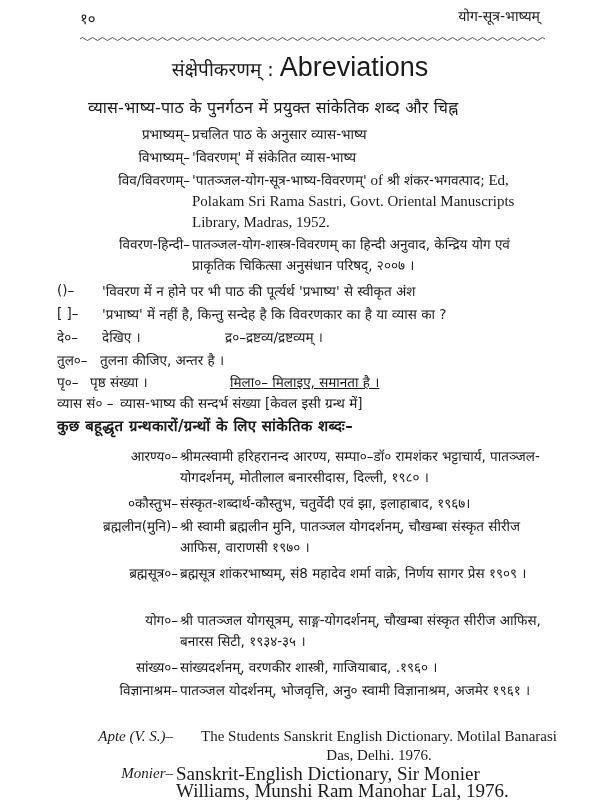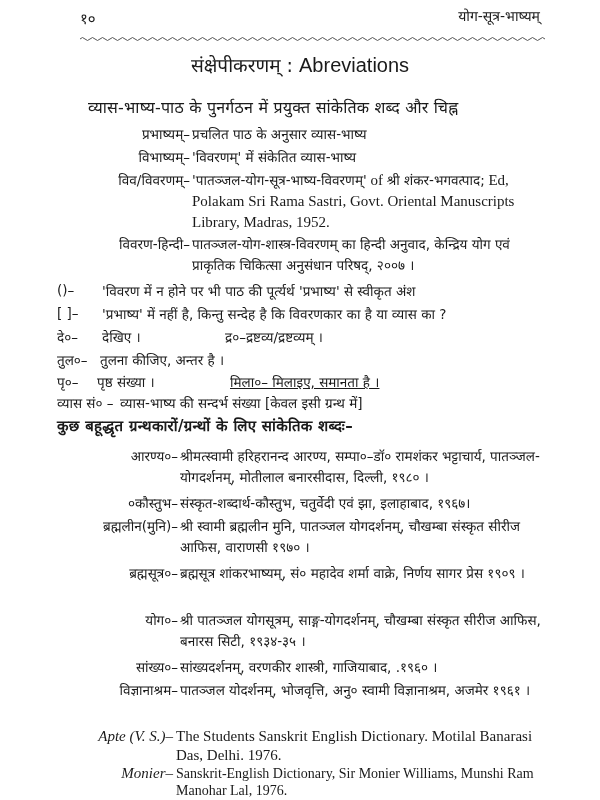--- a/index.html
+++ b/index.html
@@ -5,21 +5,21 @@
   html, body { margin: 0; padding: 0; }
   body {
     width: 600px; height: 800px; background: #ffffff; overflow: hidden;
     font-family: "DejaVu Serif", serif; color: #1a1a1a; position: relative;
   }
   .abs { position: absolute; white-space: nowrap; }
   .pageno { left: 80px; top: 8px; font-size: 15px; font-family: "DejaVu Sans", sans-serif; }
   .running { right: 60px; top: 6px; font-size: 14px; font-family: "DejaVu Sans", sans-serif; }
   .wavy { left: 80px; top: 35px; width: 465px; height: 8px; }
   .title { left: 0; width: 600px; top: 52px; text-align: center; font-size: 19px; font-family: "DejaVu Sans", sans-serif; }
-  .title .en { font-family: "Liberation Sans", sans-serif; font-size: 20px; }
+  .title .en { font-family: "Liberation Sans", sans-serif; font-size: 27px; }
   .sec1 { left: 88px; top: 96px; font-size: 16px; font-family: "DejaVu Sans", sans-serif; letter-spacing: 0.2px; }
   .entry { position: absolute; font-size: 13.5px; font-family: "DejaVu Sans", sans-serif; line-height: 21px; }
   .term { position: absolute; text-align: right; white-space: nowrap; }
   .def { position: absolute; white-space: normal; }
   .rm { font-family: "Liberation Serif", serif; font-size: 15px; }
   .it { font-family: "Liberation Serif", serif; font-style: italic; font-size: 15px; }
   .sym { position: absolute; font-size: 13.5px; font-family: "DejaVu Sans", sans-serif; white-space: nowrap; }
   .sec2 { left: 57px; top: 415px; font-size: 15px; font-family: "DejaVu Sans", sans-serif; font-weight: bold; letter-spacing: 0.3px; }
 </style>
 </head>
@@ -59,55 +59,55 @@
 <div class="sym" style="left:57px;top:282px;">()–</div>
 <div class="sym" style="left:102px;top:282px;">'विवरण में न होने पर भी पाठ की पूर्त्यर्थ 'प्रभाष्य' से स्वीकृत अंश</div>
 <div class="sym" style="left:57px;top:305px;">[ ]–</div>
 <div class="sym" style="left:102px;top:305px;">'प्रभाष्य' में नहीं है, किन्तु सन्देह है कि विवरणकार का है या व्यास का ?</div>
 <div class="sym" style="left:57px;top:328px;">दे०–</div>
 <div class="sym" style="left:102px;top:328px;">देखिए ।</div>
 <div class="sym" style="left:225px;top:328px;">द्र०–द्रष्टव्य/द्रष्टव्यम् ।</div>
 <div class="sym" style="left:57px;top:351px;">तुल०–</div>
 <div class="sym" style="left:100px;top:351px;">तुलना कीजिए, अन्तर है ।</div>
 <div class="sym" style="left:57px;top:373px;">पृ०–</div>
-<div class="sym" style="left:97px;top:373px;">पृष्ठ संख्या ।</div>
+<div class="sym" style="left:90px;top:373px;">पृष्ठ संख्या ।</div>
 <div class="sym" style="left:230px;top:373px;text-decoration:underline;">मिला०– मिलाइए, समानता है ।</div>
 <div class="sym" style="left:57px;top:394px;">व्यास सं० –</div>
 <div class="sym" style="left:120px;top:394px;">व्यास-भाष्य की सन्दर्भ संख्या [केवल इसी ग्रन्थ में]</div>
 
 <div class="abs sec2">कुछ बहूद्धृत ग्रन्थकारों/ग्रन्थों के लिए सांकेतिक शब्दः–</div>
 
 <div class="entry" style="left:0;top:446px;width:600px;">
   <span class="term" style="right:422px;">आरण्य०–</span>
   <span class="def" style="left:180px;width:370px;">श्रीमत्स्वामी हरिहरानन्द आरण्य, सम्पा०–डॉ० रामशंकर भट्टाचार्य, पातञ्जल-योगदर्शनम्, मोतीलाल बनारसीदास, दिल्ली, १९८० ।</span>
 </div>
 <div class="entry" style="left:0;top:493px;width:600px;">
   <span class="term" style="right:422px;">०कौस्तुभ–</span>
   <span class="def" style="left:180px;width:380px;">संस्कृत-शब्दार्थ-कौस्तुभ, चतुर्वेदी एवं झा, इलाहाबाद, १९६७।</span>
 </div>
 <div class="entry" style="left:0;top:516px;width:600px;">
   <span class="term" style="right:422px;">ब्रह्मलीन(मुनि)–</span>
   <span class="def" style="left:180px;width:370px;">श्री स्वामी ब्रह्मलीन मुनि, पातञ्जल योगदर्शनम्, चौखम्बा संस्कृत सीरीज आफिस, वाराणसी १९७० ।</span>
 </div>
 <div class="entry" style="left:0;top:563px;width:600px;">
   <span class="term" style="right:422px;">ब्रह्मसूत्र०–</span>
-  <span class="def" style="left:180px;width:370px;">ब्रह्मसूत्र शांकरभाष्यम्, सं० महादेव शर्मा वाक्रे, निर्णय सागर प्रेस १९०९ ।</span>
+  <span class="def" style="left:180px;width:370px;">ब्रह्मसूत्र शांकरभाष्यम्, सं8 महादेव शर्मा वाक्रे, निर्णय सागर प्रेस १९०९ ।</span>
 </div>
 <div class="entry" style="left:0;top:610px;width:600px;">
   <span class="term" style="right:422px;">योग०–</span>
   <span class="def" style="left:180px;width:370px;">श्री पातञ्जल योगसूत्रम्, साङ्ग-योगदर्शनम्, चौखम्बा संस्कृत सीरीज आफिस, बनारस सिटी, १९३४-३५ ।</span>
 </div>
 <div class="entry" style="left:0;top:657px;width:600px;">
   <span class="term" style="right:422px;">सांख्य०–</span>
   <span class="def" style="left:180px;width:380px;">सांख्यदर्शनम्, वरणकीर शास्त्री, गाजियाबाद, .१९६० ।</span>
 </div>
 <div class="entry" style="left:0;top:680px;width:600px;">
   <span class="term" style="right:422px;">विज्ञानाश्रम–</span>
   <span class="def" style="left:180px;width:370px;">पातञ्जल योदर्शनम्, भोजवृत्ति, अनु० स्वामी विज्ञानाश्रम, अजमेर १९६१ ।</span>
 </div>
 <div class="entry" style="left:0;top:727px;width:600px;line-height:19px;">
   <span class="term it" style="right:427px;">Apte (V. S.)–</span>
-  <span class="def rm" style="left:176px;width:380px;">The Students Sanskrit English Dictionary. Motilal Banarasi Das, Delhi. 1976.</span>
+  <span class="def rm" style="left:189px;width:380px;text-align:center;">The Students Sanskrit English Dictionary. Motilal Banarasi Das, Delhi. 1976.</span>
 </div>
 <div class="entry" style="left:0;top:765px;width:600px;line-height:17px;">
   <span class="term it" style="right:427px;font-family:Liberation Serif, serif;">Monier–</span>
-  <span class="def rm" style="left:176px;width:380px;font-size:14px;">Sanskrit-English Dictionary, Sir Monier Williams, Munshi Ram Manohar Lal, 1976.</span>
+  <span class="def rm" style="left:176px;width:380px;font-size:19px;">Sanskrit-English Dictionary, Sir Monier Williams, Munshi Ram Manohar Lal, 1976.</span>
 </div>
 
 </body></html>

